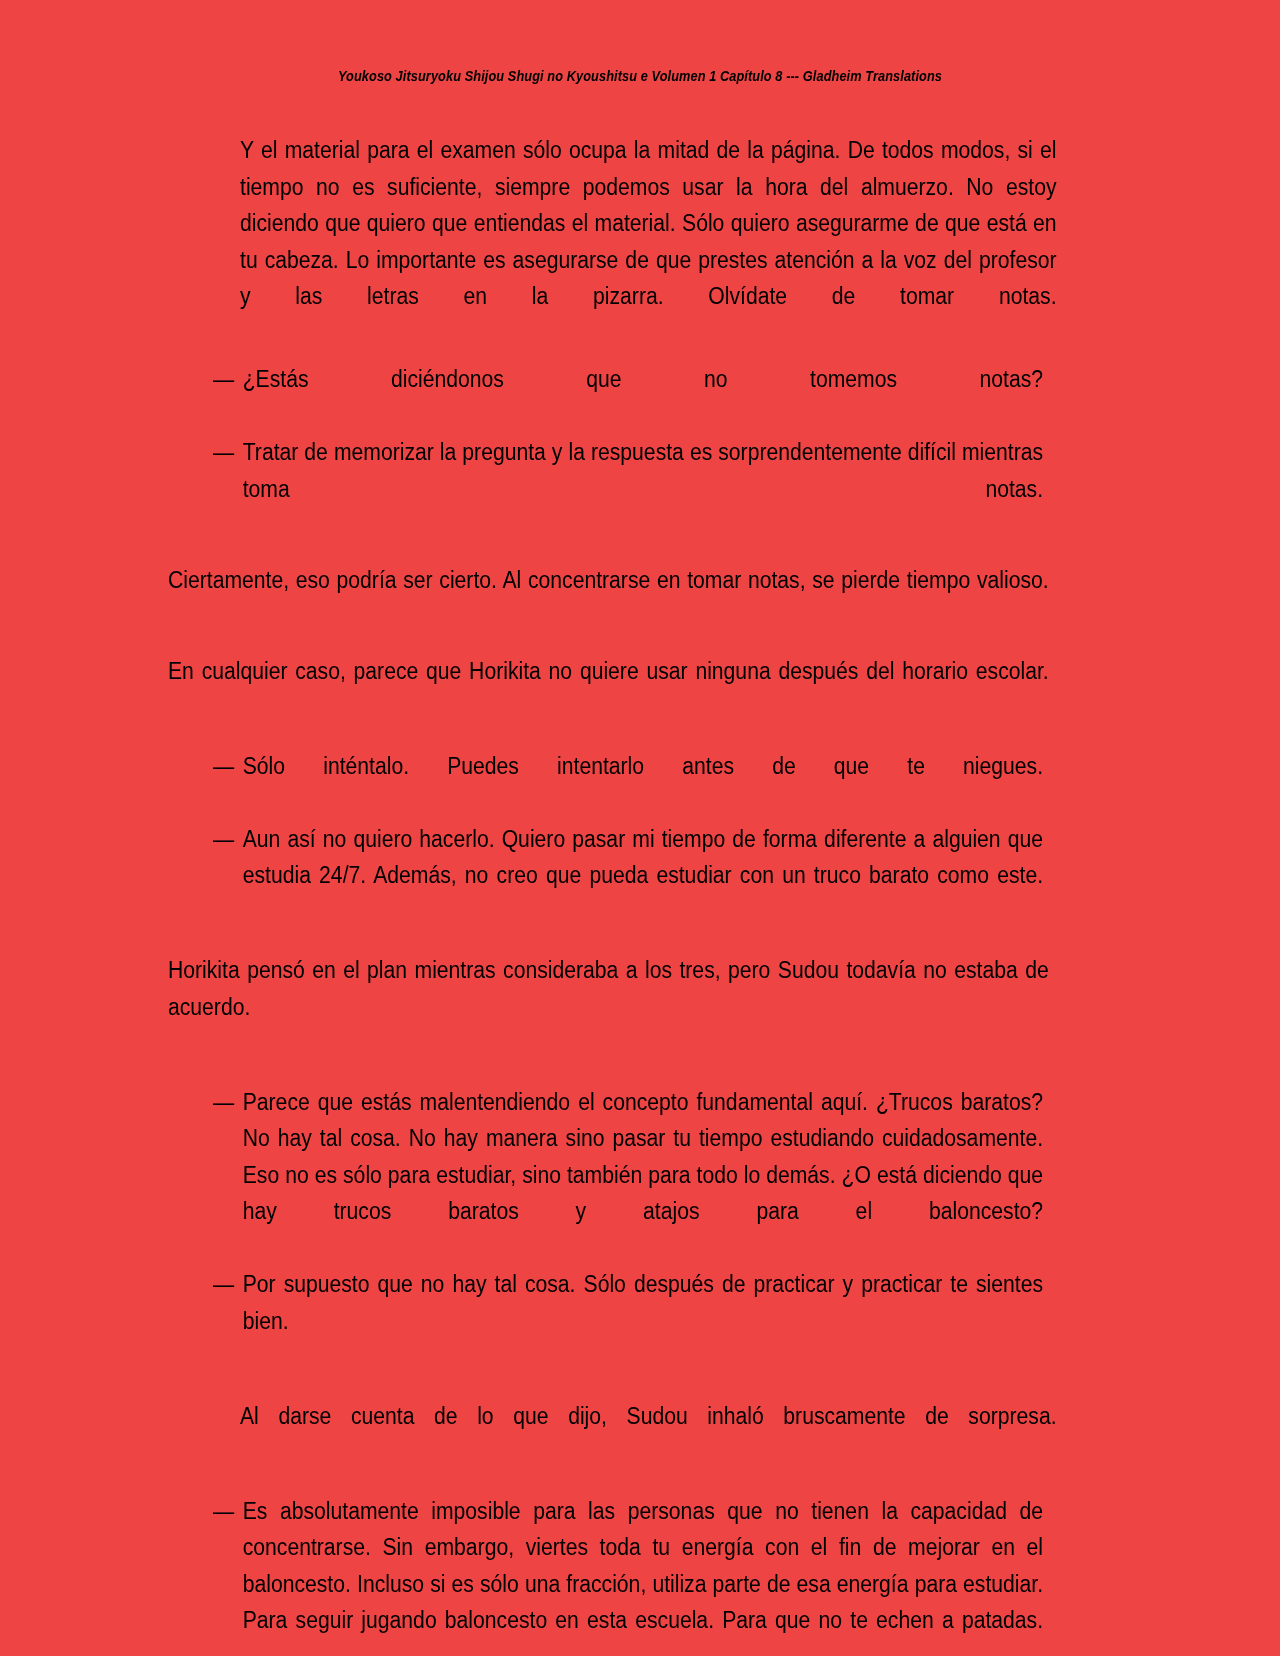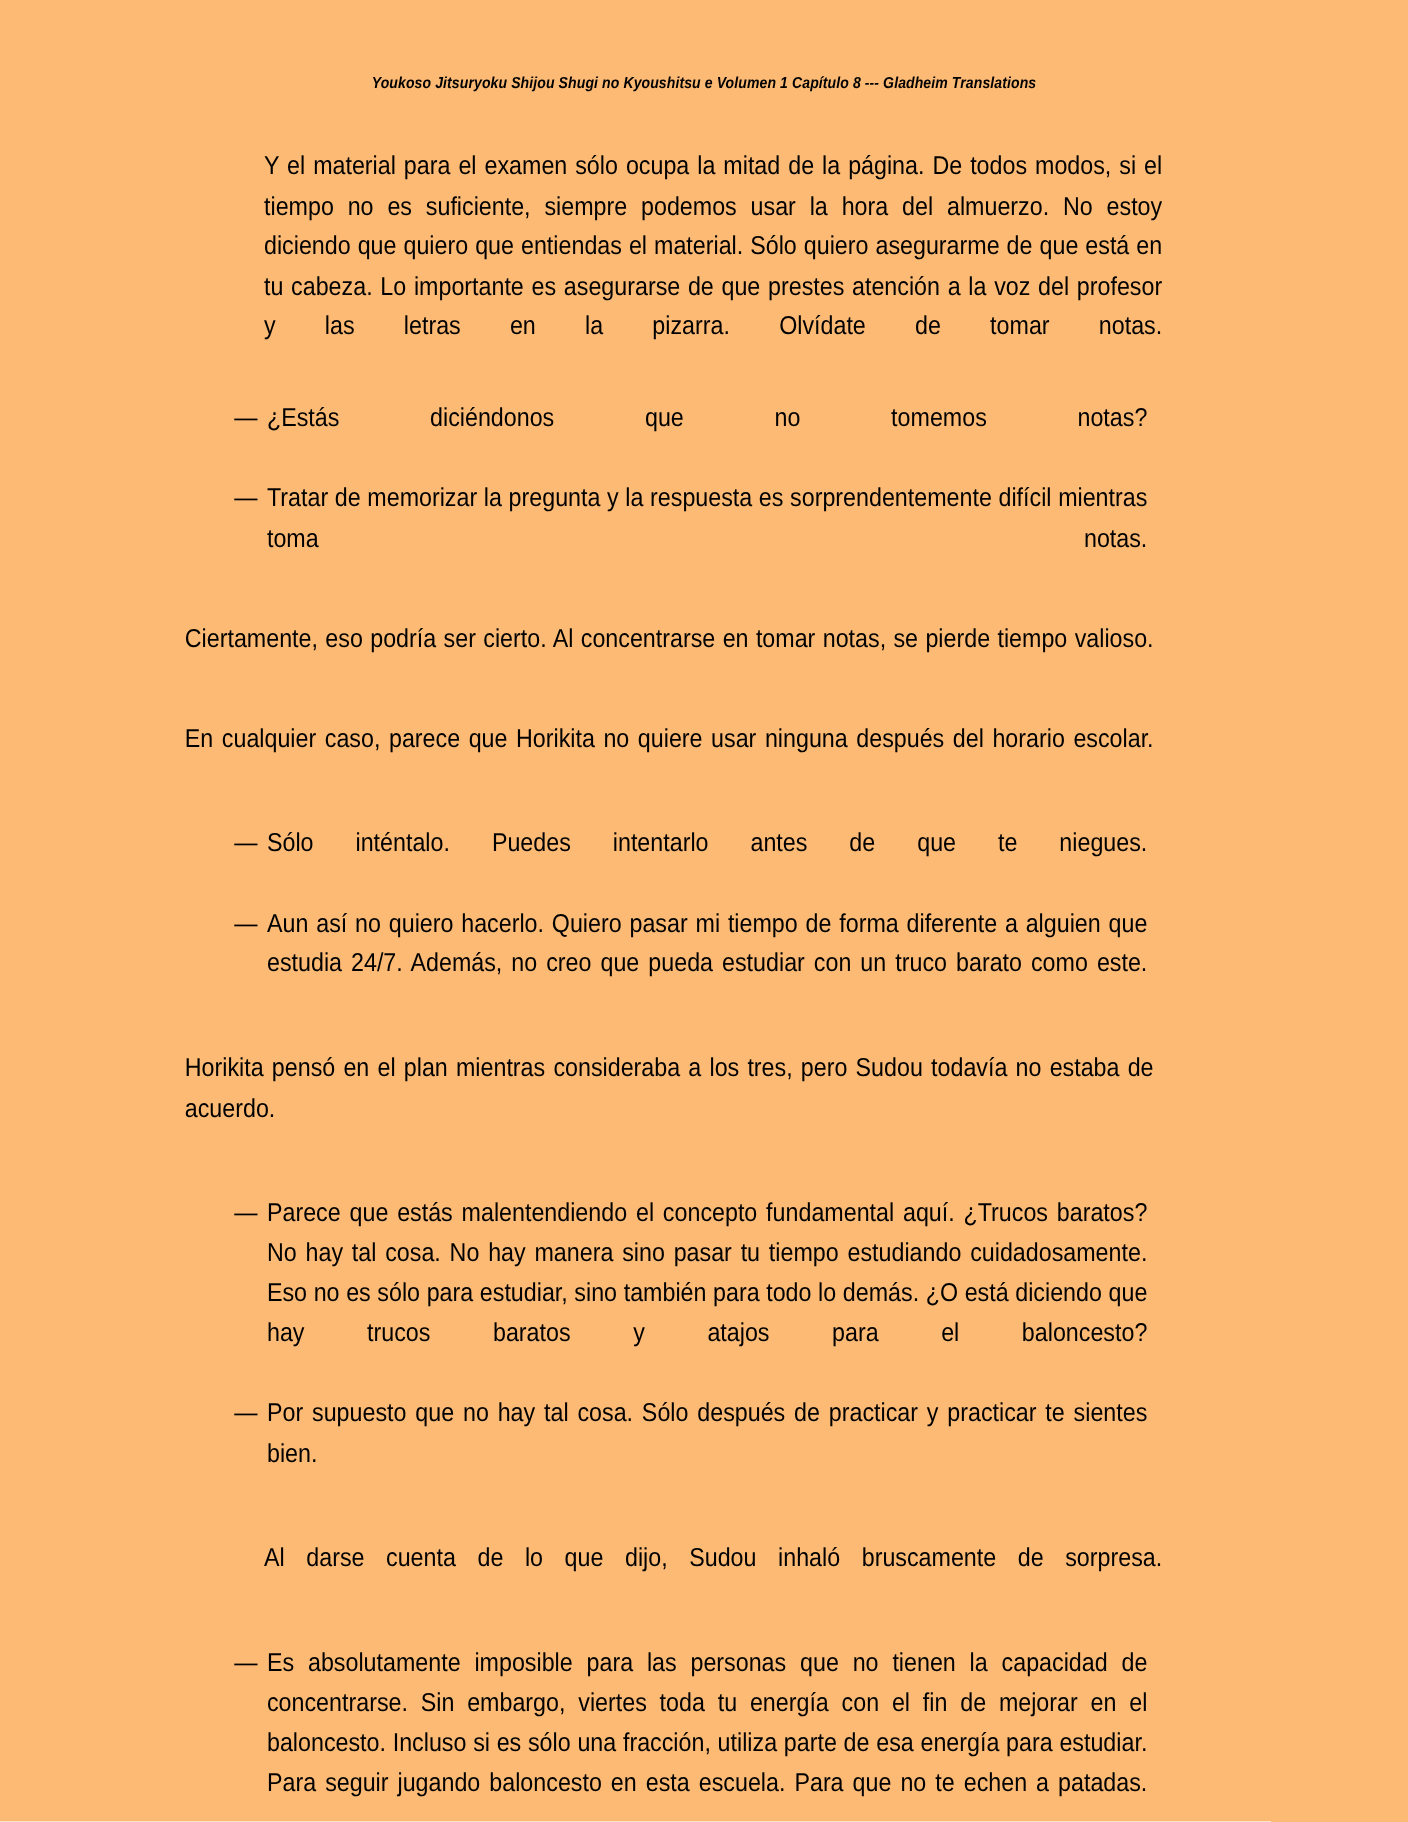--- a/index.html
+++ b/index.html
@@ -11,21 +11,21 @@
     width: 1280px;
     height: 1656px;
     font-family: "Liberation Sans", "DejaVu Sans", sans-serif;
     color: #000000;
     overflow: hidden;
   }
   .page {
     position: relative;
     width: 1280px;
     height: 1656px;
-    background: #fdba74;
+    background: #ef4444;
     box-sizing: border-box;
   }
 
   
   .header {
     position: absolute;
     top: 68px;
     left: 0;
     width: 1280px;
     text-align: center;

